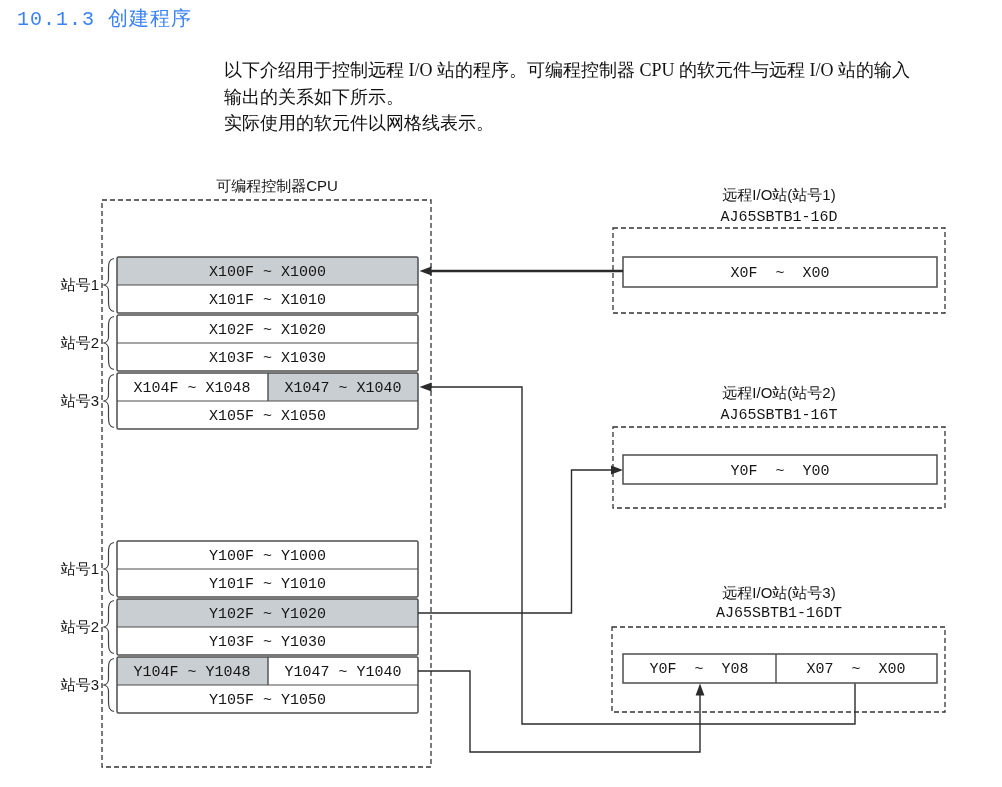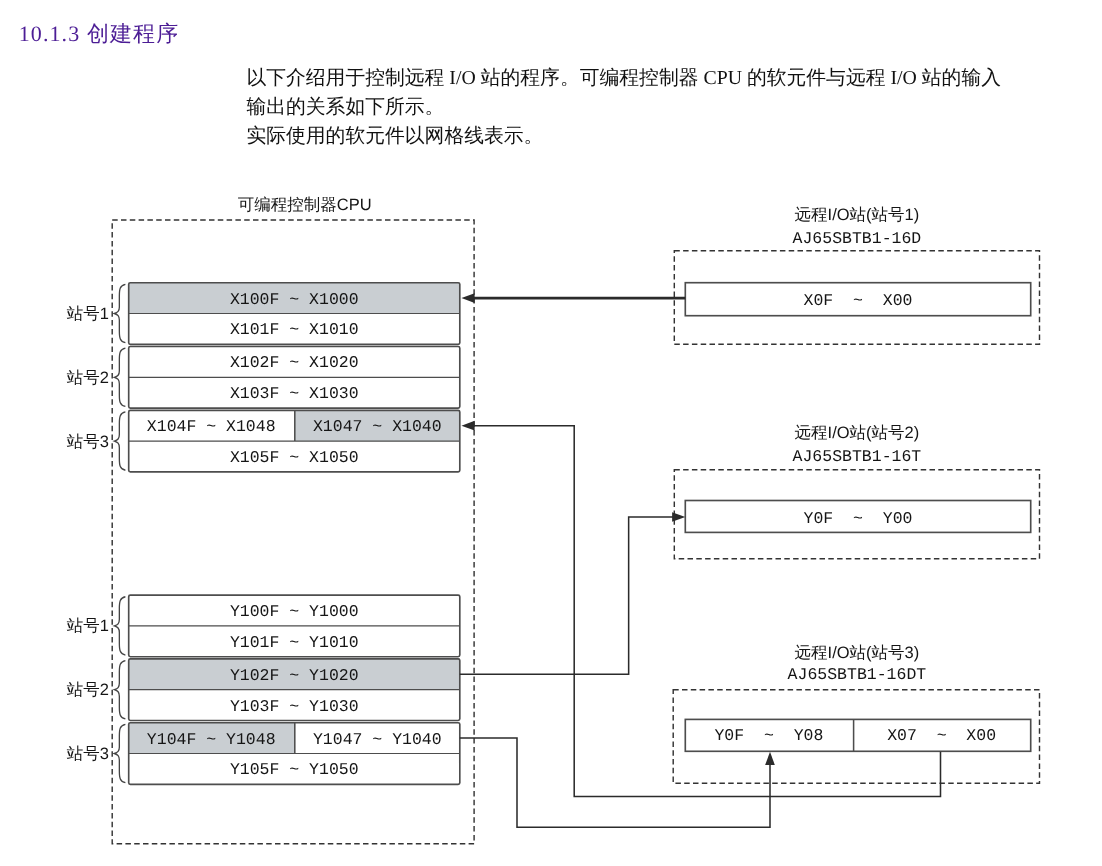--- a/index.html
+++ b/index.html
@@ -2,23 +2,22 @@
 <html><head>
 <meta charset="utf-8">
 <style>
   html,body { margin:0; padding:0; background:#ffffff; }
   .page {
     position:relative; width:1002px; height:787px; background:#ffffff;
     font-family:"Liberation Serif", serif; color:#151515; overflow:hidden;
   }
   .heading {
     position:absolute; left:17px; top:5px;
-    font-size:20px; letter-spacing:1px; color:#4c1d95;
-    font-family:Liberation Serif, serif;
-    margin-top:12px;
+    font-size:20px; letter-spacing:1px; color:#3b82f6;
+    font-family:Liberation Mono, monospace;
   }
   .para {
     position:absolute; left:224px; top:57px; width:780px;
     font-size:18px; line-height:26.5px; color:#111;
   }
   svg.diagram { position:absolute; left:0; top:0; }
   text { fill:#151515; }
   .code  { font-family:"Liberation Mono", monospace; font-size:15px; }
   .cjk   { font-family:"Liberation Sans", sans-serif; font-size:15px; }
   .model { font-family:"Liberation Mono", monospace; font-size:15px; }

